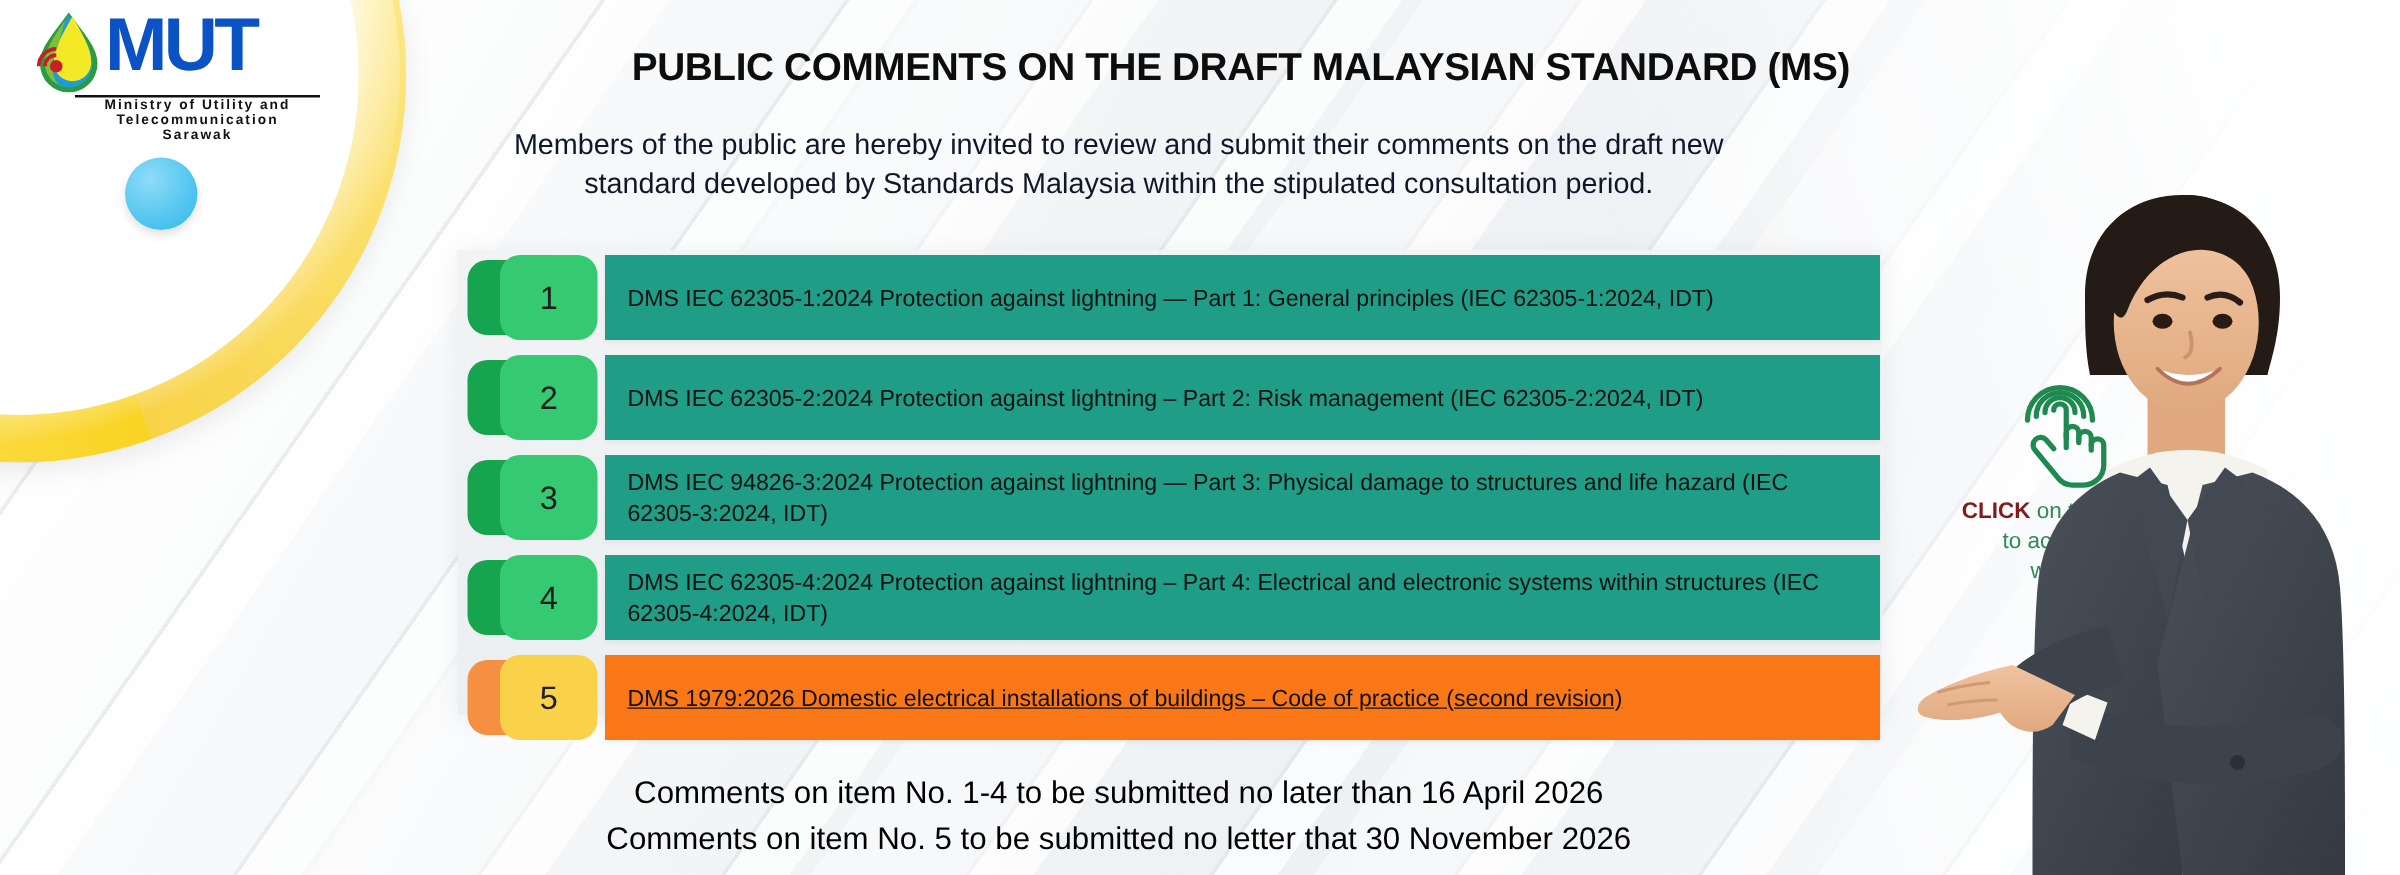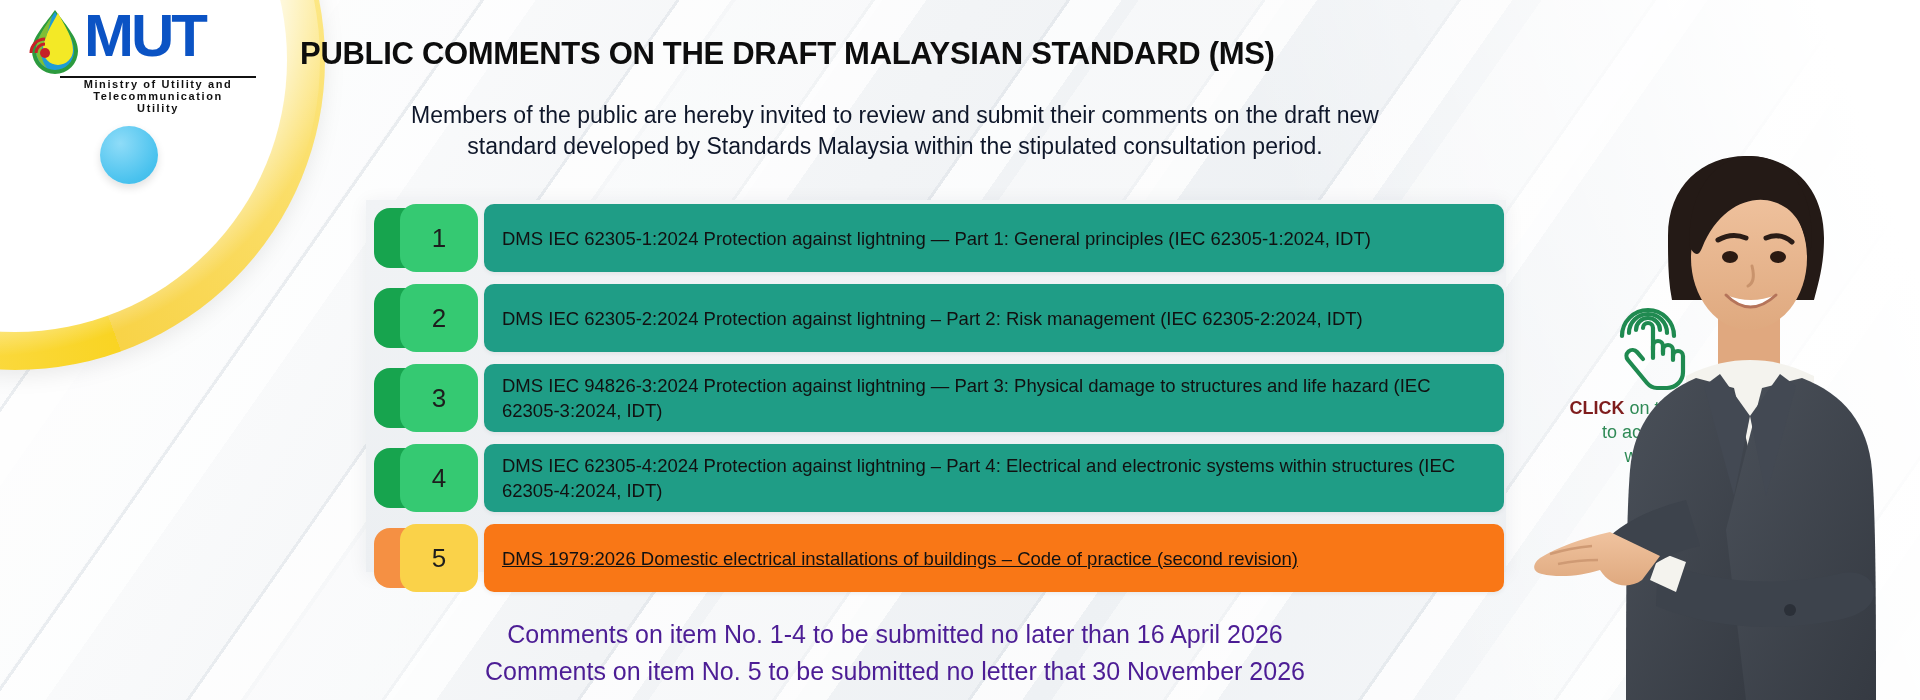--- a/index.html
+++ b/index.html
@@ -102,21 +102,21 @@
     font-size: 11px;
     line-height: 12px;
     letter-spacing: 1.6px;
     color: #111;
   }
 
   
   .title {
     position: absolute;
     left: 300px; top: 36px; width: 1180px;
-    text-align: left;
+    text-align: right;
     font-weight: 700;
     font-size: 31px;
     letter-spacing: -0.3px;
     color: #0d0d0d;
     white-space: nowrap;
   }
   .subtitle {
     position: absolute;
     left: 300px; top: 100px; width: 1190px;
     text-align: center;
@@ -163,21 +163,21 @@
     width: 78px;
     height: 100%;
     border-radius: 16px;
     background: #35c972;
     display:flex; align-items:center; justify-content:center;
     font-size: 26px;
     color: #1d1d1d;
   }
   .bar {
     flex: 1 1 auto;
-    border-radius: 10px;
+    border-radius: 0;
     background: #1f9d86;
     display: flex;
     align-items: center;
     padding: 10px 18px;
     color: #111;
     font-size: 18.5px;
     line-height: 25px;
     margin-left: 6px;
     box-shadow: 0 2px 4px rgba(0,0,0,.06);
   }
@@ -192,21 +192,21 @@
   .r2 { height: 68px; }
   .r3 { height: 68px; }
   .r4 { height: 68px; }
   .r5 { height: 68px; }
 
   
   .notes {
     position: absolute;
     left: 300px; top: 616px; width: 1190px;
     text-align: center;
-    color: #4c1d95;
+    color: #000000;
     font-size: 25px;
     line-height: 37px;
   }
 
   
   .click-block {
     position: absolute;
     left: 1540px; top: 300px;
     width: 230px;
     text-align: center;
@@ -246,21 +246,21 @@
         <circle cx="17" cy="45" r="5" fill="#c62027"></circle>
         <path d="M17 45 m -9 0 a 9 9 0 0 1 9 -9" fill="none" stroke="#c62027" stroke-width="3"></path>
         <path d="M17 45 m -14 0 a 14 14 0 0 1 14 -14" fill="none" stroke="#c62027" stroke-width="3"></path>
       </svg>
       <div class="logo-mut">MUT</div>
     </div>
     <div class="logo-rule"></div>
     <div class="logo-sub">
       <div>Ministry of Utility and</div>
       <div>Telecommunication</div>
-      <div>Utility</div>
+      <div>Sarawak</div>
     </div>
   </div>
 
   <div class="title">PUBLIC COMMENTS ON THE DRAFT MALAYSIAN STANDARD (MS)</div>
   <div class="subtitle">
     <div>Members of the public are hereby invited to review and submit their comments on the draft new</div>
     <div>standard developed by Standards Malaysia within the stipulated consultation period.</div>
   </div>
 
   <div class="list-card"></div>

